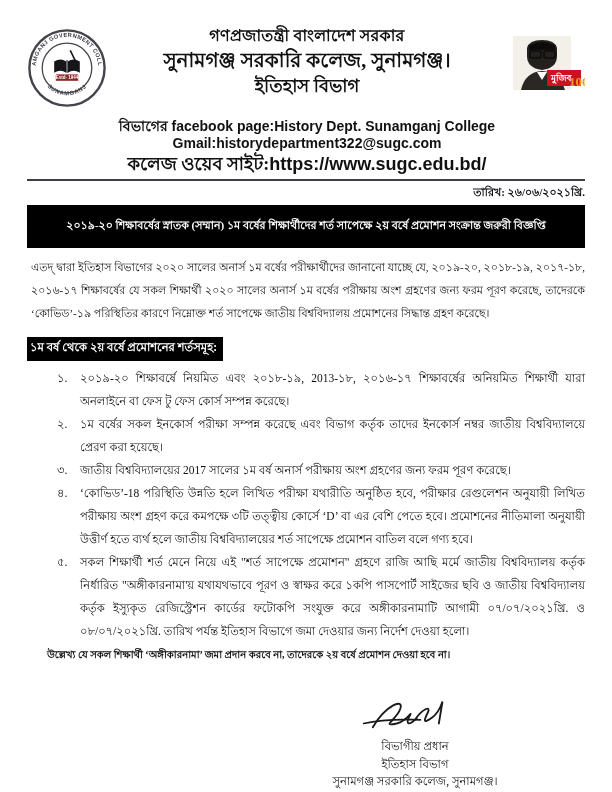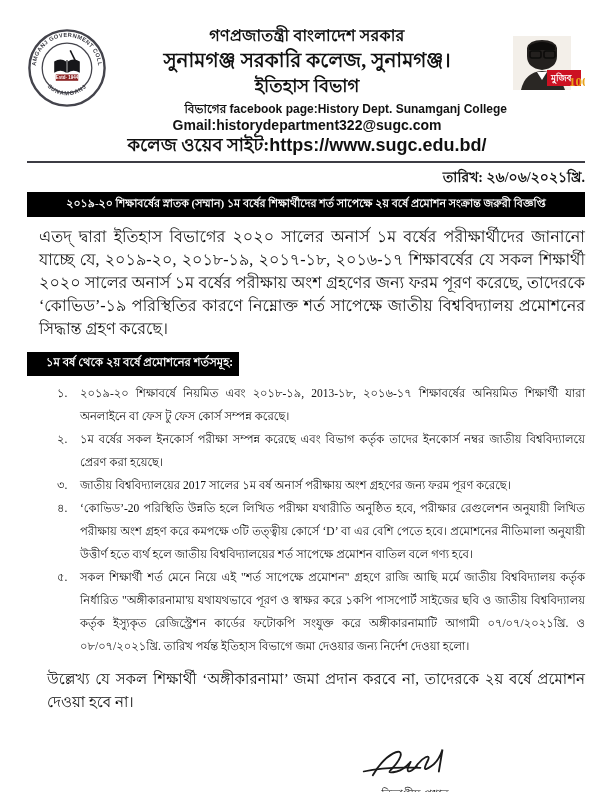--- a/index.html
+++ b/index.html
@@ -10,43 +10,43 @@
     color:#111; position:relative; overflow:hidden;
   }
   
   .doc-header { display:flex; align-items:flex-start; }
   .seal { width:80px; flex:none; margin-top:2px; }
   .mujib { width:78px; flex:none; margin-top:8px; }
   .head-center { flex:1; text-align:center; line-height:1.25; }
   .govt    { font-size:16px; font-weight:bold; letter-spacing:.2px; }
   .college { font-size:20px; font-weight:bold; margin-top:2px; }
   .dept    { font-size:18px; font-weight:bold; margin-top:2px; }
-  .fbline  { font-size:12px; font-weight:bold; margin-top:4px; font-family:"Liberation Sans","DejaVu Sans",sans-serif;text-align:right; }
+  .fbline  { font-size:14px; font-weight:bold; margin-top:20px; font-family:"Liberation Sans","DejaVu Sans",sans-serif; }
   .fbline .bn { font-family:"Liberation Serif","DejaVu Sans",serif; }
   .gmline  { font-size:14px; font-weight:bold; font-family:"Liberation Sans","DejaVu Sans",sans-serif; }
   .webline { font-size:18px; font-weight:bold; font-family:"Liberation Sans","DejaVu Sans",sans-serif; }
   .webline .bn { font-family:"Liberation Serif","DejaVu Sans",serif; }
   .rule { border-bottom:2.5px solid #3c3c44; margin-top:4px; }
   
-  .date { text-align:right; font-size:14px; font-weight:bold; margin:3px 0 2px 0; }
+  .date { text-align:right; font-size:11px; font-weight:bold; margin:3px 0 2px 0; }
   .title-bar {
     background:#000; color:#fff; font-weight:bold; font-size:11px;
-    text-align:center; padding:3px 2px; white-space:nowrap; overflow:hidden;
+    text-align:center; padding:12px 2px; white-space:nowrap; overflow:hidden;
   }
   
-  .intro { font-size:16px; line-height:23px; text-align:justify; margin:8px 0 10px 12px; }
+  .intro { font-size:11px; line-height:23px; text-align:justify; margin:8px 0 10px 4px; }
   .cond-head {
     display:inline-block; background:#000; color:#fff; font-weight:bold;
-    font-size:11.5px; padding:2px 6px 3px 19px; margin:2px 0 6px 0;
+    font-size:11.5px; padding:2px 6px 3px 3px; margin:2px 0 6px 0;
   }
   .cond-list { margin:0 0 0 30px; padding:0; list-style:none; }
   .cond { display:flex; font-size:11.5px; line-height:23px; }
   .cond .num { flex:none; width:23px; }
   .cond .txt { flex:1; text-align:justify; }
-  .remark { font-size:15px; line-height:23px; text-align:justify; margin:10px 0 0 20px; }
+  .remark { font-size:10px; line-height:23px; text-align:justify; margin:0 0 0 20px;font-weight:bold; }
   
   .sig-block { width:230px; margin:30px 55px 0 auto; text-align:center; font-size:11.5px; line-height:17.5px; }
   .sig-scribble { display:block; margin:0 auto -2px auto; }
   
   .seal svg text { font-family:"Liberation Sans","DejaVu Sans",sans-serif; }
 </style>
 </head>
 <body>
 
 <div class="page">
@@ -123,21 +123,21 @@
     <li class="cond">
       <span class="num">২.</span>
       <span class="txt">১ম বর্ষের সকল ইনকোর্স পরীক্ষা সম্পন্ন করেছে এবং বিভাগ কর্তৃক তাদের ইনকোর্স নম্বর জাতীয় বিশ্ববিদ্যালয়ে প্রেরণ করা হয়েছে।</span>
     </li>
     <li class="cond">
       <span class="num">৩.</span>
       <span class="txt">জাতীয় বিশ্ববিদ্যালয়ের 2017 সালের ১ম বর্ষ অনার্স পরীক্ষায় অংশ গ্রহণের জন্য ফরম পূরণ করেছে।</span>
     </li>
     <li class="cond">
       <span class="num">৪.</span>
-      <span class="txt">‘কোভিড’-20 পরিস্থিতি উন্নতি হলে লিখিত পরীক্ষা যথারীতি অনুষ্ঠিত হবে, পরীক্ষার রেগুলেশন অনুযায়ী লিখিত পরীক্ষায় অংশ গ্রহণ করে কমপক্ষে ৩টি তত্ত্বীয় কোর্সে ‘D’ বা এর বেশি পেতে হবে। প্রমোশনের নীতিমালা অনুযায়ী উত্তীর্ণ হতে ব্যর্থ হলে জাতীয় বিশ্ববিদ্যালয়ের শর্ত সাপেক্ষে প্রমোশন বাতিল বলে গণ্য হবে।</span>
+      <span class="txt">‘কোভিড’-18 পরিস্থিতি উন্নতি হলে লিখিত পরীক্ষা যথারীতি অনুষ্ঠিত হবে, পরীক্ষার রেগুলেশন অনুযায়ী লিখিত পরীক্ষায় অংশ গ্রহণ করে কমপক্ষে ৩টি তত্ত্বীয় কোর্সে ‘D’ বা এর বেশি পেতে হবে। প্রমোশনের নীতিমালা অনুযায়ী উত্তীর্ণ হতে ব্যর্থ হলে জাতীয় বিশ্ববিদ্যালয়ের শর্ত সাপেক্ষে প্রমোশন বাতিল বলে গণ্য হবে।</span>
     </li>
     <li class="cond">
       <span class="num">৫.</span>
       <span class="txt">সকল শিক্ষার্থী শর্ত মেনে নিয়ে এই "শর্ত সাপেক্ষে প্রমোশন" গ্রহণে রাজি আছি মর্মে জাতীয় বিশ্ববিদ্যালয় কর্তৃক নির্ধারিত "অঙ্গীকারনামা'য় যথাযথভাবে পূরণ ও স্বাক্ষর করে ১কপি পাসপোর্ট সাইজের ছবি ও জাতীয় বিশ্ববিদ্যালয় কর্তৃক ইস্যুকৃত রেজিস্ট্রেশন কার্ডের ফটোকপি সংযুক্ত করে অঙ্গীকারনামাটি আগামী ০৭/০৭/২০২১খ্রি. ও ০৮/০৭/২০২১খ্রি. তারিখ পর্যন্ত ইতিহাস বিভাগে জমা দেওয়ার জন্য নির্দেশ দেওয়া হলো।</span>
     </li>
   </ol>
 
   <p class="remark">উল্লেখ্য যে সকল শিক্ষার্থী ‘অঙ্গীকারনামা’ জমা প্রদান করবে না, তাদেরকে ২য় বর্ষে প্রমোশন দেওয়া হবে না।</p>
 
   <div class="sig-block">

